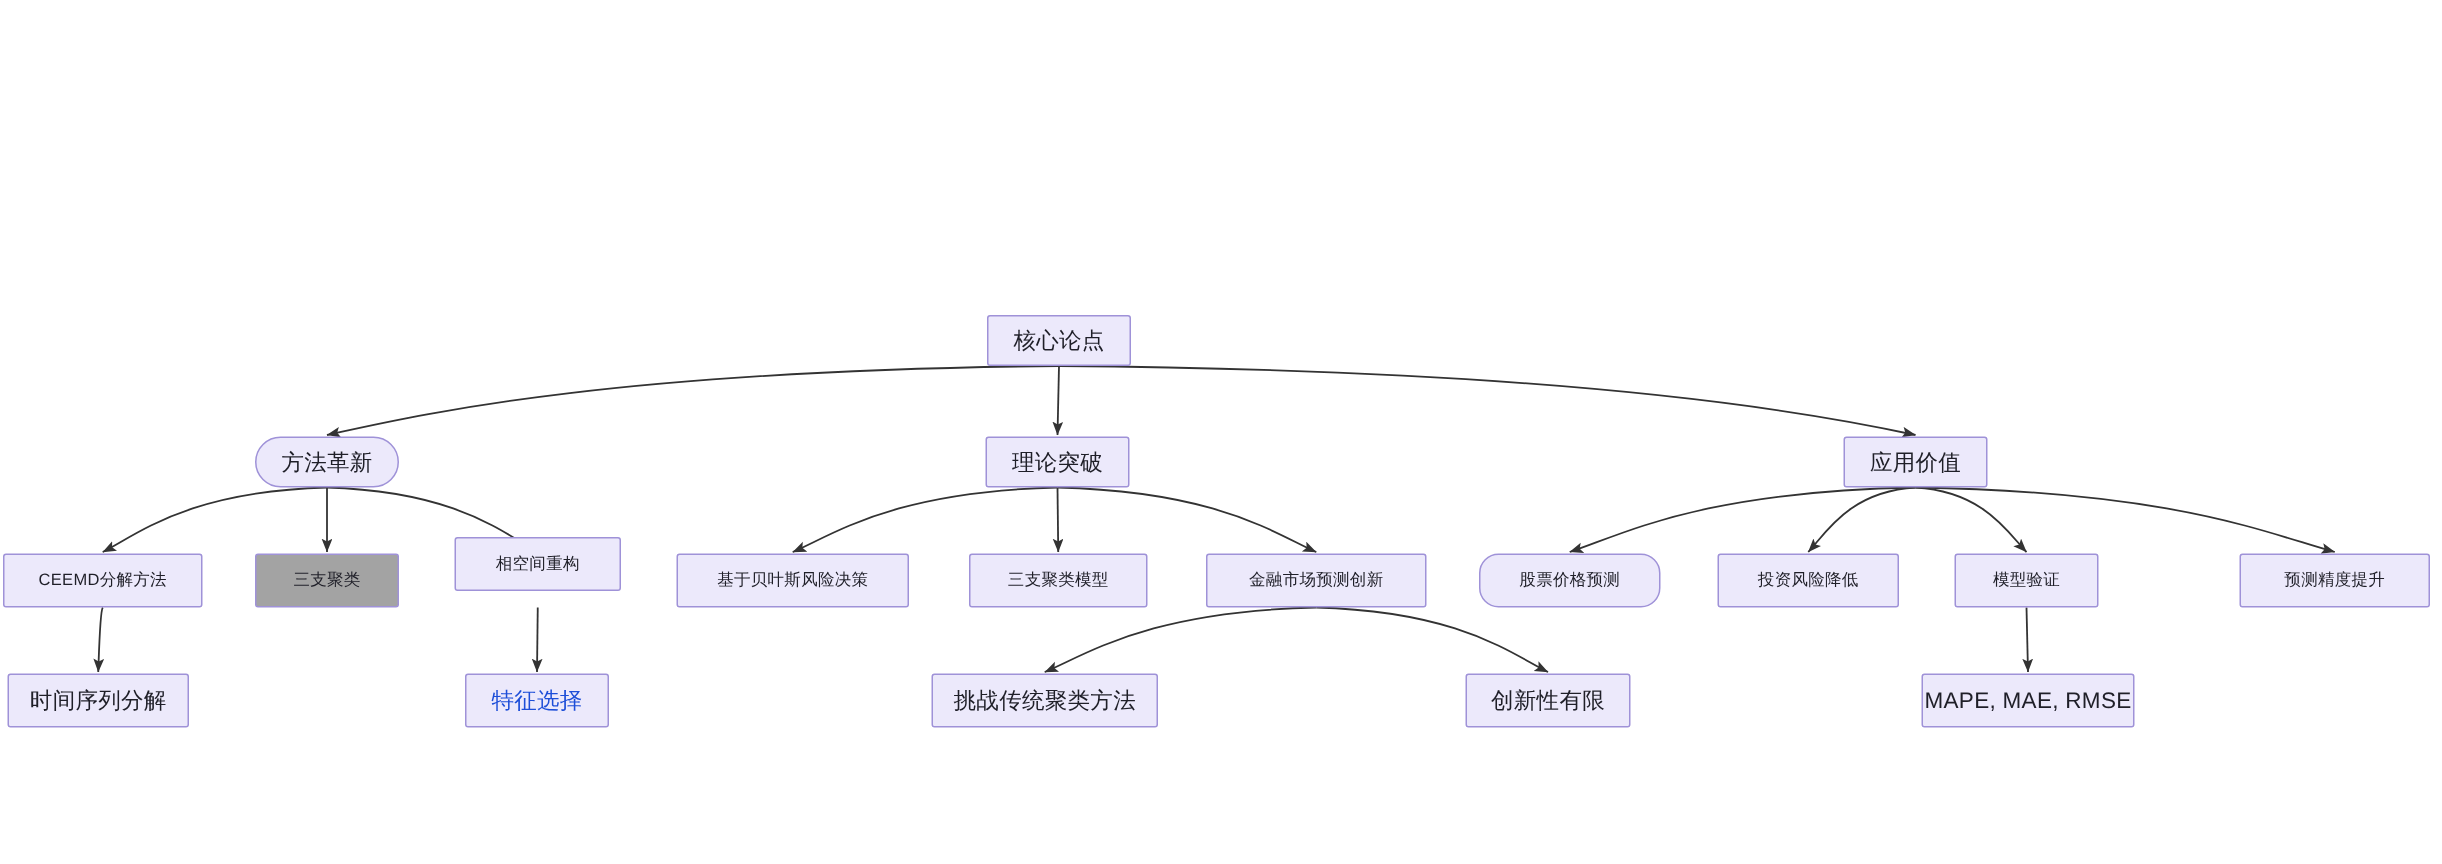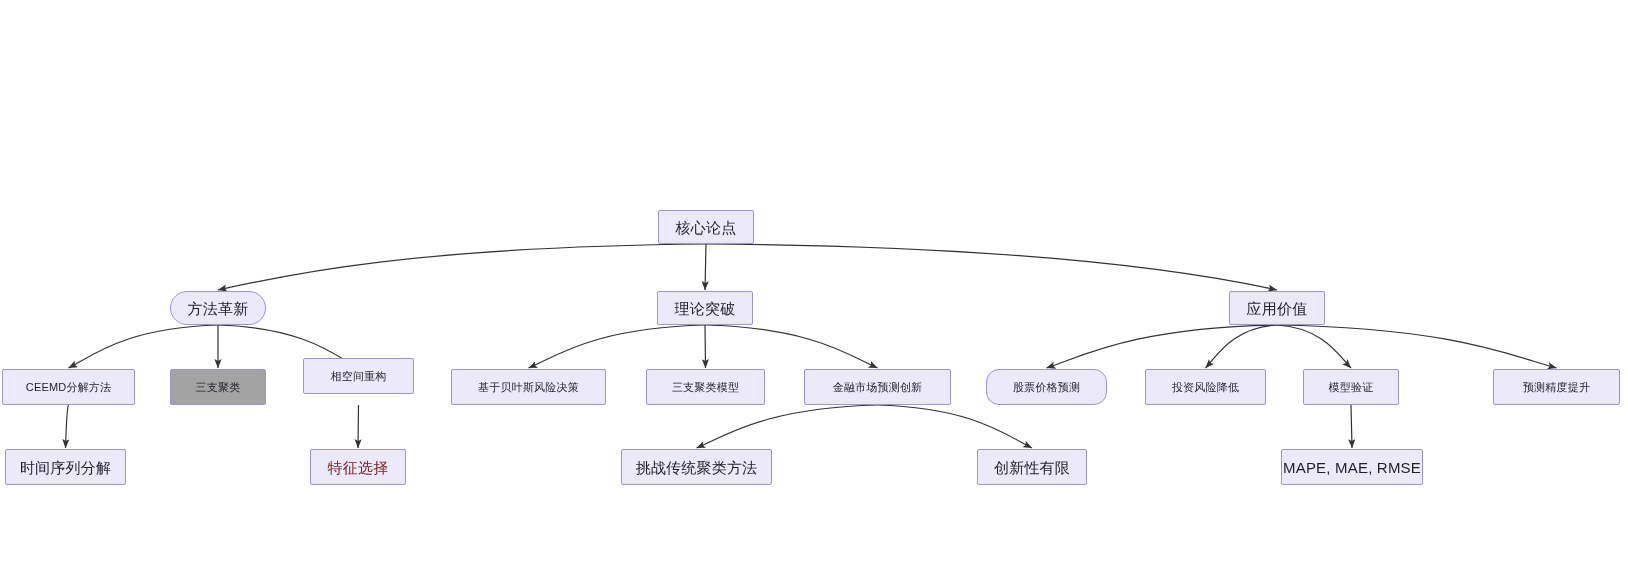--- a/index.html
+++ b/index.html
@@ -119,21 +119,21 @@
       </div>
       <div class="node level-2" style="left: 1303px; top: 369px; width: 96px; height: 36px; background: rgb(236, 233, 251); border-color: rgb(159, 146, 216); color: rgb(31, 31, 40);">
         <span class="node-label">模型验证</span>
       </div>
       <div class="node level-2" style="left: 1493px; top: 369px; width: 127px; height: 36px; background: rgb(236, 233, 251); border-color: rgb(159, 146, 216); color: rgb(31, 31, 40);">
         <span class="node-label">预测精度提升</span>
       </div>
       <div class="node level-3" style="left: 5px; top: 449px; width: 121px; height: 36px; background: rgb(236, 233, 251); border-color: rgb(159, 146, 216); color: rgb(31, 31, 40);">
         <span class="node-label">时间序列分解</span>
       </div>
-      <div class="node level-3" style="left: 310px; top: 449px; width: 96px; height: 36px; background: rgb(236, 233, 251); border-color: rgb(159, 146, 216); color: #7f1d1d;">
+      <div class="node level-3" style="left: 310px; top: 449px; width: 96px; height: 36px; background: rgb(236, 233, 251); border-color: rgb(159, 146, 216); color: #1d4ed8;">
         <span class="node-label">特征选择</span>
       </div>
       <div class="node level-3" style="left: 621px; top: 449px; width: 151px; height: 36px; background: rgb(236, 233, 251); border-color: rgb(159, 146, 216); color: rgb(31, 31, 40);">
         <span class="node-label">挑战传统聚类方法</span>
       </div>
       <div class="node level-3" style="left: 977px; top: 449px; width: 110px; height: 36px; background: rgb(236, 233, 251); border-color: rgb(159, 146, 216); color: rgb(31, 31, 40);">
         <span class="node-label">创新性有限</span>
       </div>
       <div class="node level-3" style="left: 1281px; top: 449px; width: 142px; height: 36px; background: rgb(236, 233, 251); border-color: rgb(159, 146, 216); color: rgb(31, 31, 40);">
         <span class="node-label">MAPE, MAE, RMSE</span>

